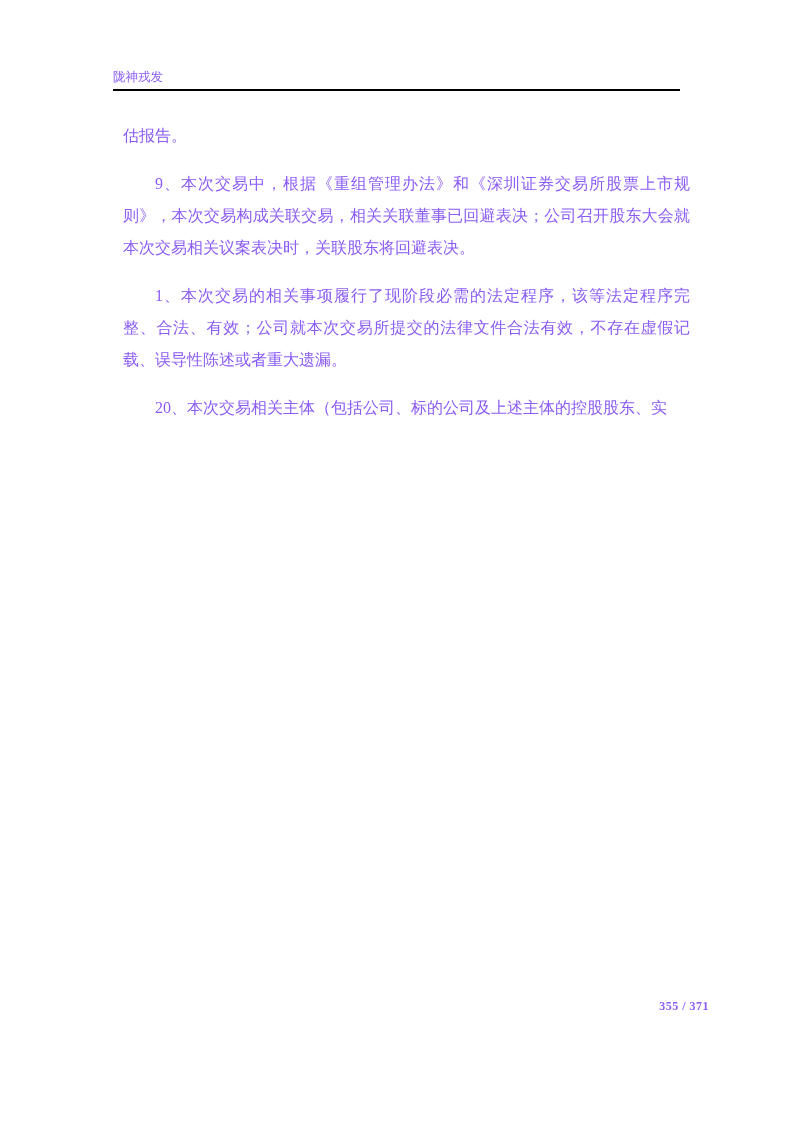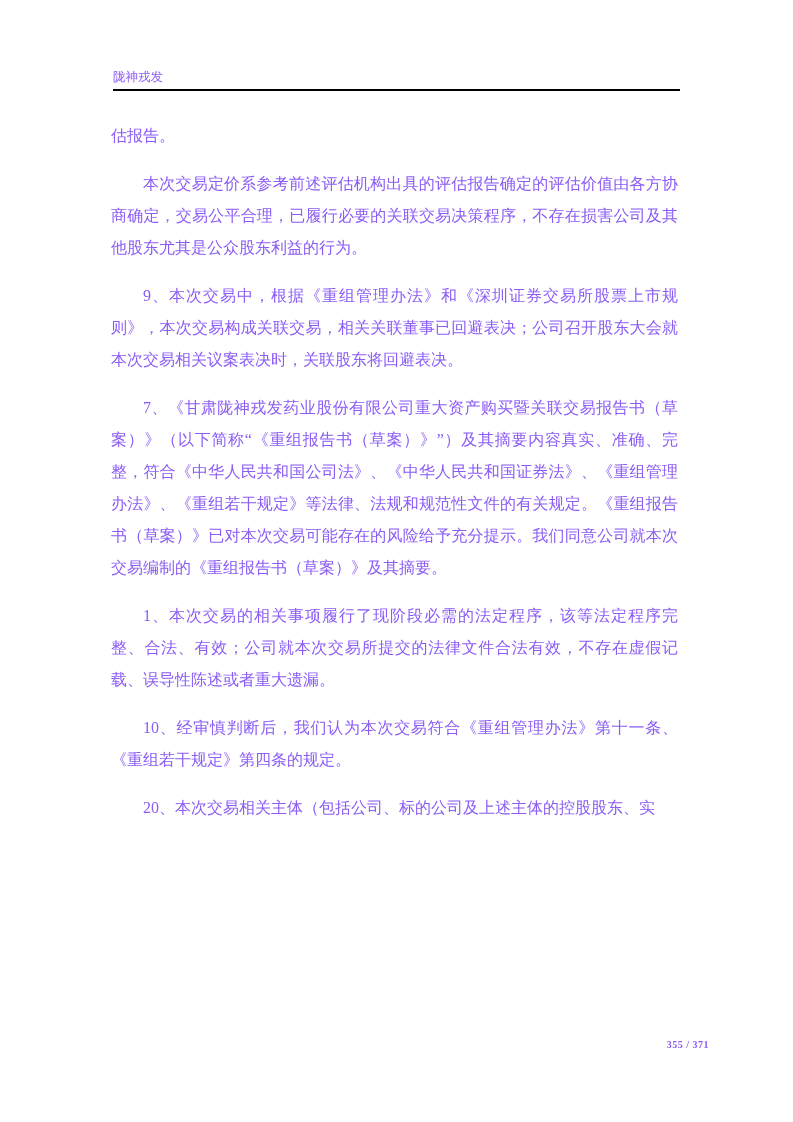--- a/index.html
+++ b/index.html
@@ -26,58 +26,55 @@
     justify-content: space-between;
     align-items: flex-end;
     font-size: 12.5px;
     line-height: 1.45;
     padding-bottom: 3px;
     border-bottom: 2px solid #000000;
     white-space: nowrap;
   }
   .body {
     position: absolute;
-    left: 111px;
+    left: 123px;
     top: 104px;
     width: 567px;
     font-size: 16px;
     line-height: 32px;
     text-align: justify;
     text-justify: inter-ideograph;
   }
   .body p {
     margin: 0 0 16px 0;
     text-indent: 2em;
   }
   .body p.continuation {
     text-indent: 0;
   }
   .footer {
     position: absolute;
-    top: 1023px;
+    top: 983px;
     right: 84px;
-    font-size: 10px;
+    font-size: 12px;
     font-weight: 700;
     letter-spacing: 0.5px;
   }
 </style>
 </head>
 <body>
 
 <div class="page">
   <div class="header">
     <span>陇神戎发</span>
   </div>
 
   <div class="body">
     <p class="continuation">估报告。</p>
     <div id="paragraphs">
-        <p>本次交易定价系参考前述评估机构出具的评估报告确定的评估价值由各方协商确定，交易公平合理，已履行必要的关联交易决策程序，不存在损害公司及其他股东尤其是公众股东利益的行为。</p>
         <p>9、本次交易中，根据《重组管理办法》和《深圳证券交易所股票上市规则》，本次交易构成关联交易，相关关联董事已回避表决；公司召开股东大会就本次交易相关议案表决时，关联股东将回避表决。</p>
-        <p>7、《甘肃陇神戎发药业股份有限公司重大资产购买暨关联交易报告书（草案）》（以下简称“《重组报告书（草案）》”）及其摘要内容真实、准确、完整，符合《中华人民共和国公司法》、《中华人民共和国证券法》、《重组管理办法》、《重组若干规定》等法律、法规和规范性文件的有关规定。《重组报告书（草案）》已对本次交易可能存在的风险给予充分提示。我们同意公司就本次交易编制的《重组报告书（草案）》及其摘要。</p>
         <p>1、本次交易的相关事项履行了现阶段必需的法定程序，该等法定程序完整、合法、有效；公司就本次交易所提交的法律文件合法有效，不存在虚假记载、误导性陈述或者重大遗漏。</p>
-        <p>10、经审慎判断后，我们认为本次交易符合《重组管理办法》第十一条、《重组若干规定》第四条的规定。</p>
         <p>20、本次交易相关主体（包括公司、标的公司及上述主体的控股股东、实</p>
       </div>
   </div>
 
   <div class="footer">355 / 371</div>
 </div>
 
 </body></html>

